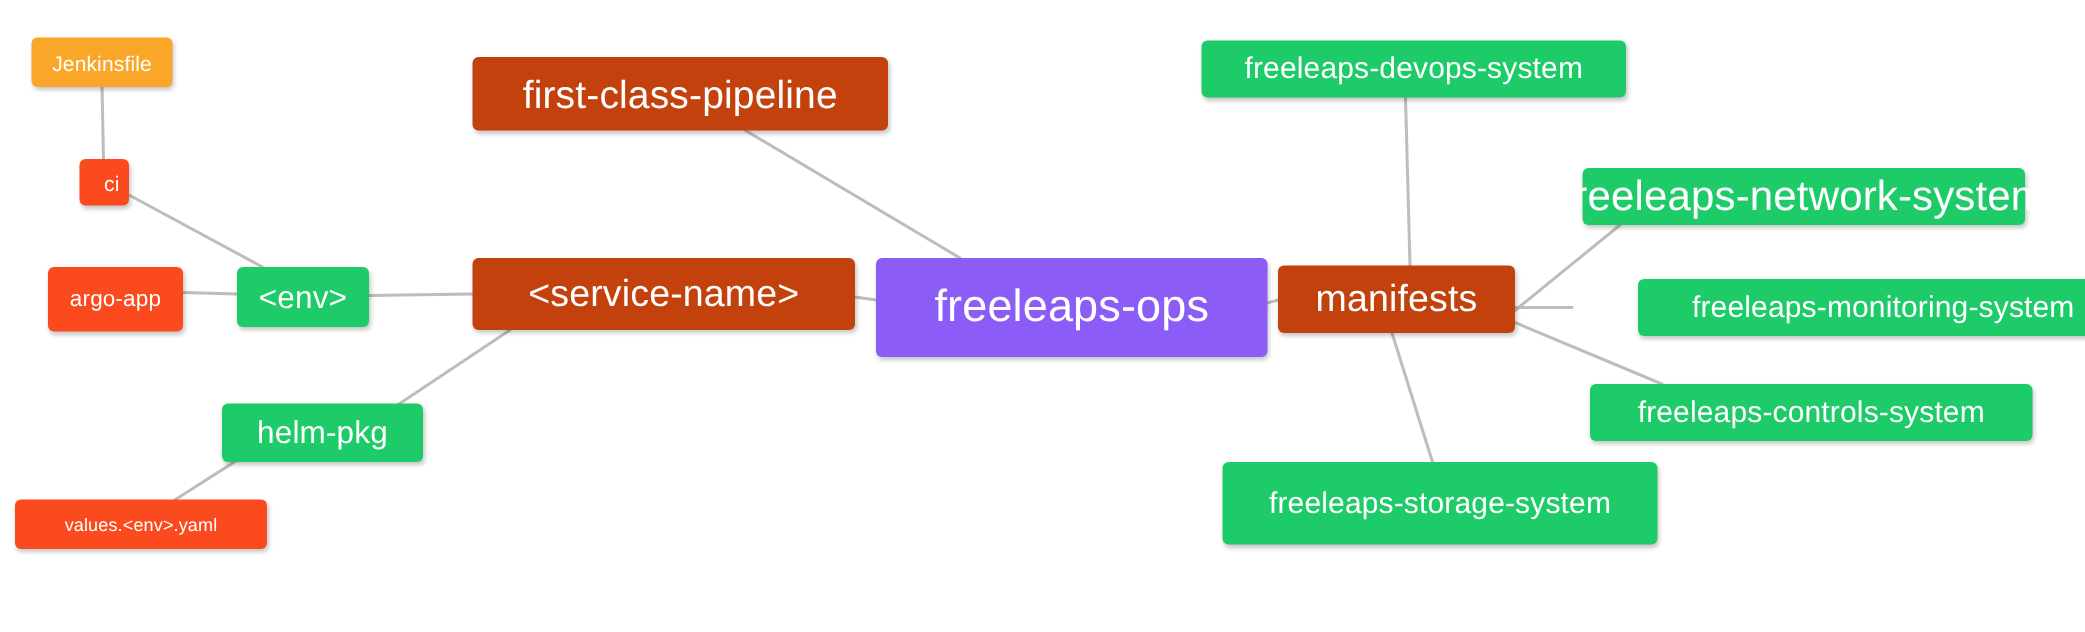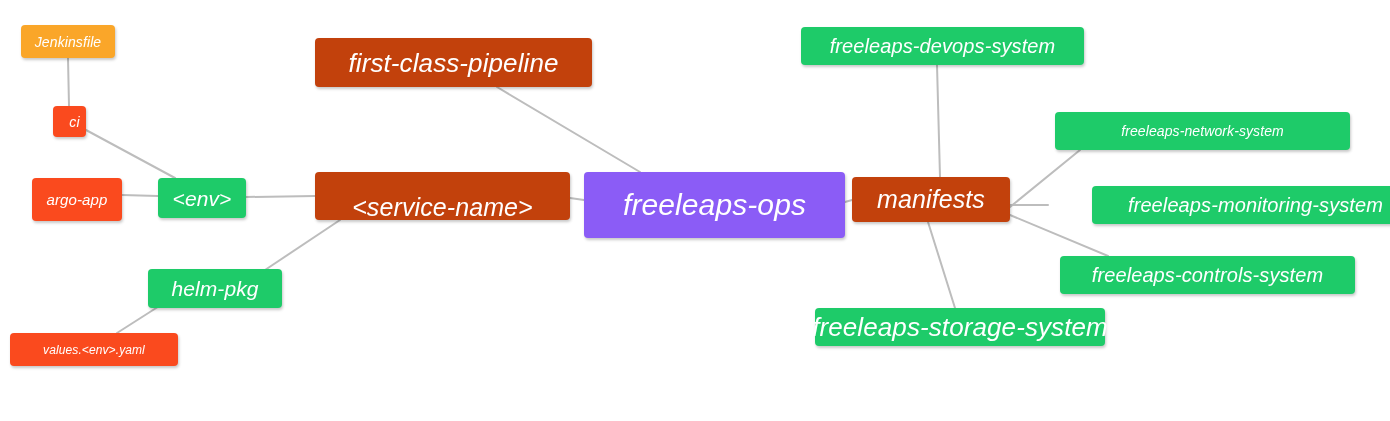--- a/index.html
+++ b/index.html
@@ -43,21 +43,20 @@
     white-space: nowrap;
     box-shadow: 1px 2px 3px rgba(0,0,0,0.22);
     line-height: 1;
     letter-spacing: 0.1px;
     cursor: pointer;
     user-select: none;
   }
   .node-label {
     display: block;
     white-space: nowrap;
-    font-style: italic;
   }
   
   .theme-root   { background: #8b5cf6; }
   .theme-blue   { background: #c2410c; }
   .theme-green  { background: #1ecb69; }
   .theme-red    { background: #fa4a1e; }
   .theme-orange { background: #faa629; }
 </style>
 </head>
 <body>
@@ -76,21 +75,21 @@
       <line x1="940" y1="177" x2="937" y2="65" class="edge-line" stroke="#bdbdbd"></line>
       <line x1="1010" y1="207" x2="1080" y2="150" class="edge-line" stroke="#bdbdbd"></line>
       <line x1="1010" y1="205" x2="1048" y2="205" class="edge-line" stroke="#bdbdbd"></line>
       <line x1="1010" y1="215" x2="1108" y2="256" class="edge-line" stroke="#bdbdbd"></line>
       <line x1="928" y1="222" x2="955" y2="308" class="edge-line" stroke="#bdbdbd"></line>
     </svg>
   <div id="node-layer">
       <div class="node theme-root" style="left: 584px; top: 172px; width: 261px; height: 66px; font-size: 30px;">
         <span class="node-label">freeleaps-ops</span>
       </div>
-      <div class="node theme-blue" style="left: 315px; top: 172px; width: 255px; height: 48px; font-size: 25px; align-items: flex-end;">
+      <div class="node theme-blue" style="left: 315px; top: 172px; width: 255px; height: 48px; font-size: 25px;">
         <span class="node-label">&lt;service-name&gt;</span>
       </div>
       <div class="node theme-blue" style="left: 315px; top: 38px; width: 277px; height: 49px; font-size: 26px;">
         <span class="node-label">first-class-pipeline</span>
       </div>
       <div class="node theme-blue" style="left: 852px; top: 177px; width: 158px; height: 45px; font-size: 25px;">
         <span class="node-label">manifests</span>
       </div>
       <div class="node theme-green" style="left: 158px; top: 178px; width: 88px; height: 40px; font-size: 21px; text-align: right;">
         <span class="node-label">&lt;env&gt;</span>
@@ -106,26 +105,26 @@
       </div>
       <div class="node theme-red" style="left: 10px; top: 333px; width: 168px; height: 33px; font-size: 12px;">
         <span class="node-label">values.&lt;env&gt;.yaml</span>
       </div>
       <div class="node theme-orange" style="left: 21px; top: 25px; width: 94px; height: 33px; font-size: 14px;">
         <span class="node-label">Jenkinsfile</span>
       </div>
       <div class="node theme-green" style="left: 801px; top: 27px; width: 283px; height: 38px; font-size: 20px;">
         <span class="node-label">freeleaps-devops-system</span>
       </div>
-      <div class="node theme-green" style="left: 1055px; top: 112px; width: 295px; height: 38px; font-size: 14px;">
+      <div class="node theme-green" style="left: 1055px; top: 112px; width: 295px; height: 38px; font-size: 28px;">
         <span class="node-label">freeleaps-network-system</span>
       </div>
       <div class="node theme-green" style="left: 1048px; top: 186px; width: 327px; height: 38px; font-size: 20px; margin-left: 44px;">
         <span class="node-label">freeleaps-monitoring-system</span>
       </div>
       <div class="node theme-green" style="left: 1060px; top: 256px; width: 295px; height: 38px; font-size: 20px;">
         <span class="node-label">freeleaps-controls-system</span>
       </div>
-      <div class="node theme-green" style="left: 815px; top: 308px; width: 290px; height: 38px; font-size: 26px;">
+      <div class="node theme-green" style="left: 815px; top: 308px; width: 290px; height: 55px; font-size: 20px;">
         <span class="node-label">freeleaps-storage-system</span>
       </div>
     </div>
 </div>
 
 </body></html>

